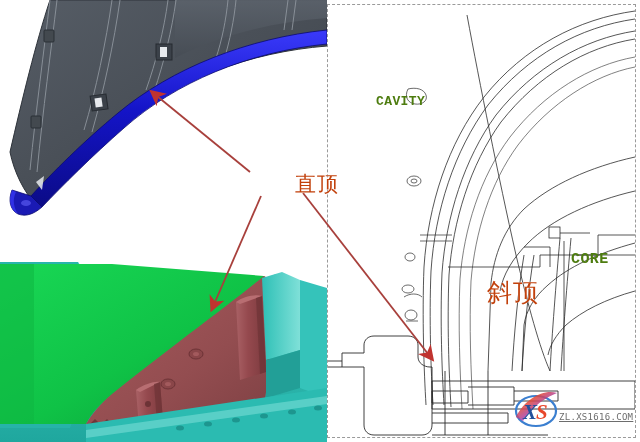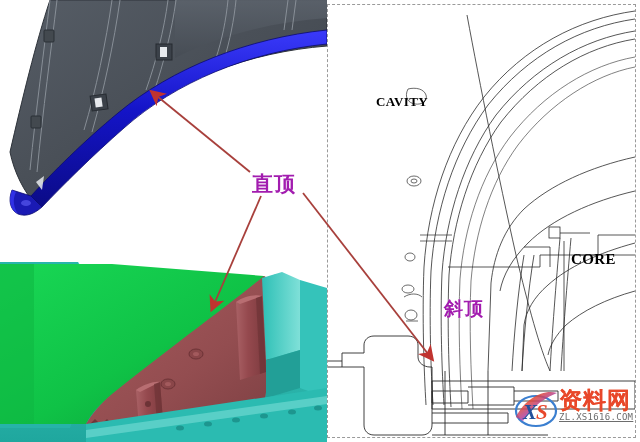--- a/index.html
+++ b/index.html
@@ -25,35 +25,36 @@
   #cadpanel {
     left: 327px; top: 4px; width: 309px; height: 434px;
     border: 1px dashed #9a9a9a;
     background: #ffffff;
     overflow: hidden;
   }
 
   
   .lbl-cn {
     font-family: "DejaVu Sans", sans-serif;
-    color: #a21caf;
-    font-weight: 700;
+    color: #c2410c;
+    font-weight: 400;
     letter-spacing: 1px;
     white-space: nowrap;
     text-shadow: 0 0 1px rgba(255,255,255,.9);
+    margin-left: 43px;
   }
   .lbl-en {
-    font-family: Liberation Serif, serif;
-    color: #000000;
+    font-family: Liberation Mono, monospace;
+    color: #4d7c0f;
     font-weight: 700;
     white-space: nowrap;
     letter-spacing: .4px;
   }
   #label-zhiding { left: 252px; top: 170px; font-size: 21px; }
-  #label-xieding { left: 444px; top: 296px; font-size: 19px; }
+  #label-xieding { left: 444px; top: 276px; font-size: 25px; }
   #label-cavity  { left: 376px; top: 94px;  font-size: 13px; }
   #label-core    { left: 571px; top: 251px; font-size: 15px; }
 
   
   #watermark { left: 513px; top: 383px; width: 127px; height: 55px; }
   .wm-txt {
     font-family: "DejaVu Sans", sans-serif;
     font-weight: 700;
     white-space: nowrap;
   }
@@ -329,17 +330,16 @@
           <stop offset="30%" stop-color="#e8472a"></stop>
           <stop offset="60%" stop-color="#9b3fc4"></stop>
           <stop offset="100%" stop-color="#2f7fd4"></stop>
         </linearGradient>
       </defs>
       <ellipse cx="23" cy="28" rx="20" ry="15" fill="none" stroke="#3b7fd0" stroke-width="2.2"></ellipse>
       <path d="M 3,34 C 12,16 30,6 44,10 C 34,14 20,22 10,38 Z" fill="url(#gSw)" opacity=".85"></path>
       <text x="10" y="36" font-family="Liberation Serif, serif" font-size="21" font-style="italic" font-weight="700" fill="#23519c">X</text>
       <text x="23" y="36" font-family="Liberation Serif, serif" font-size="21" font-style="italic" font-weight="700" fill="#e8472a">S</text>
     </svg>
-    <div class="wm-txt" id="wm-cn">资料网</div>
     <div id="wm-url">ZL.XS1616.COM</div>
   </div>
 
 </div>
 
 </body></html>

